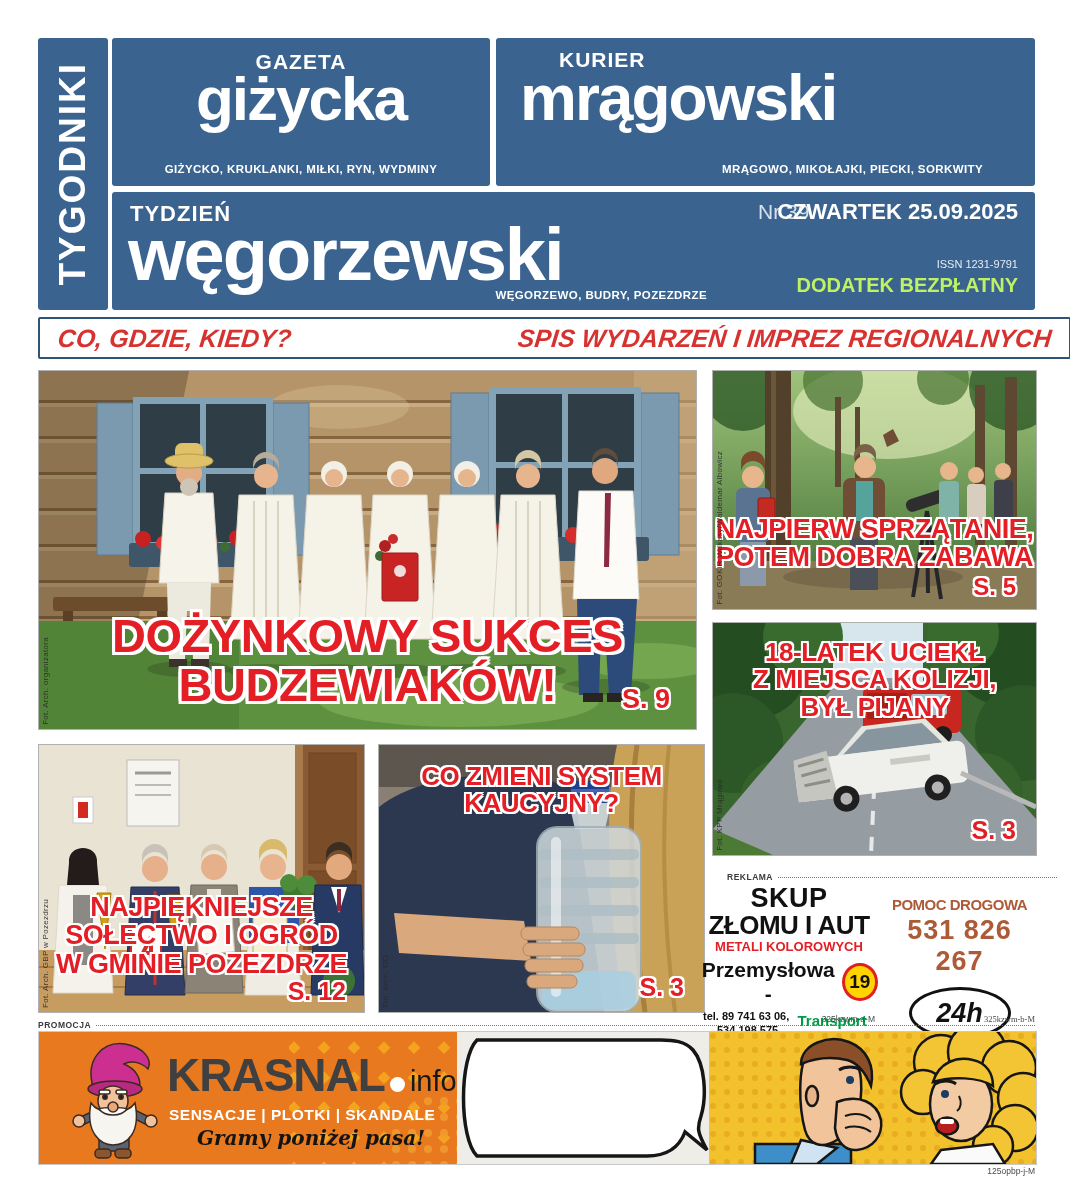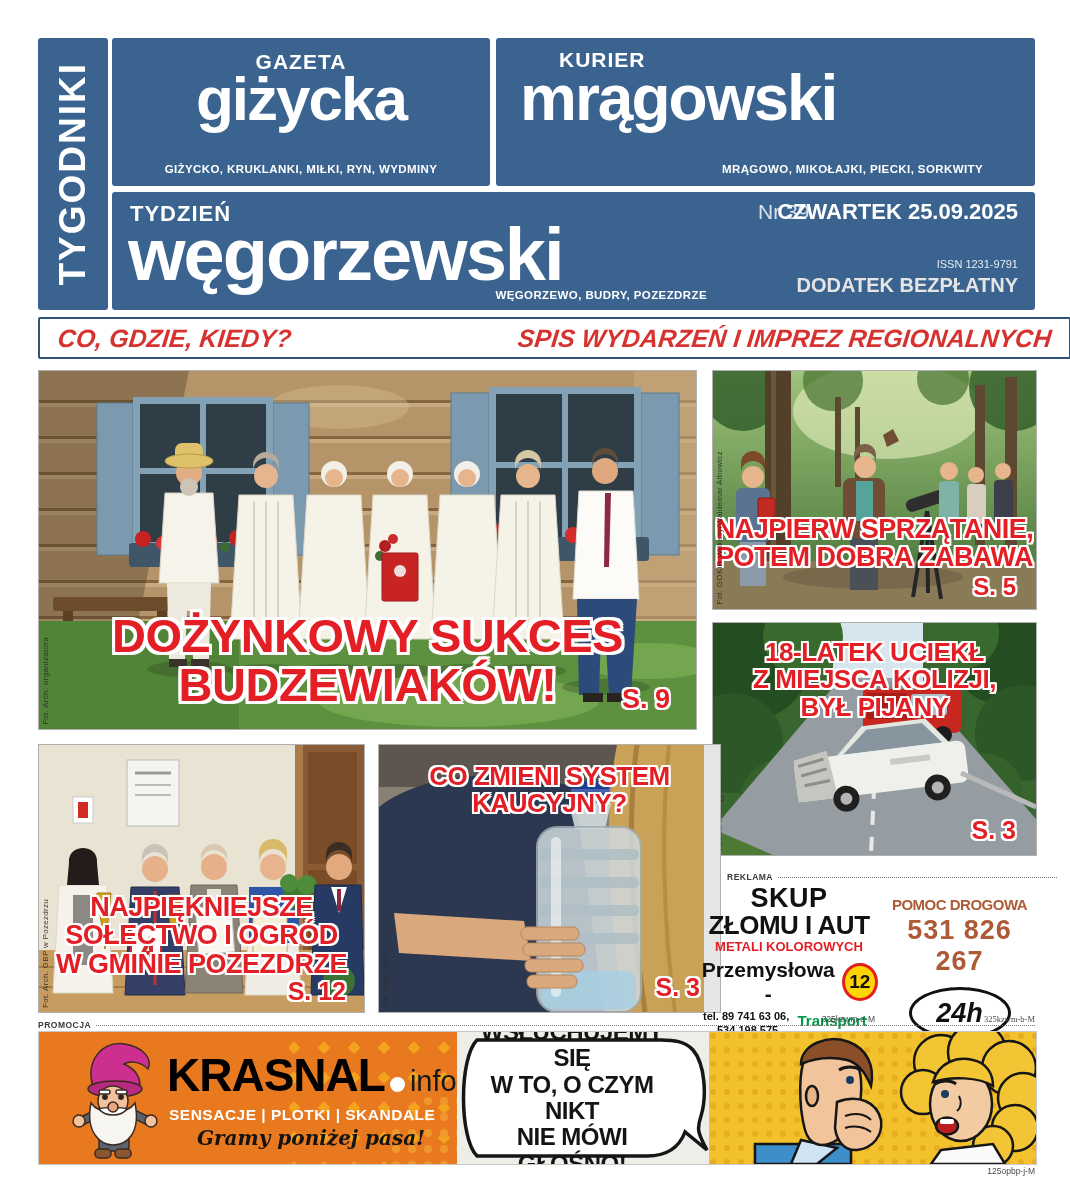--- a/index.html
+++ b/index.html
@@ -33,21 +33,21 @@
   .phones{font-size:11px;font-weight:700;text-align:left;line-height:1.3;}
   .transport{flex:1;color:#009b48;font-size:15px;font-weight:800;line-height:1.2;align-self:center;text-align:center;}
   .site{font-size:13px;font-weight:700;margin-top:2px;letter-spacing:-.2px;}
   .adR{display:flex;flex-direction:column;align-items:center;text-align:center;}
   .adR .t{font-size:15px;font-weight:800;color:#ad5a36;letter-spacing:-.5px;white-space:nowrap;}
   .adR .ph{font-size:27px;font-weight:800;color:#ad5a36;margin-top:2px;letter-spacing:1px;}
   .badge24{margin-top:10px;width:96px;height:46px;border:3.5px solid #111;border-radius:50%;display:flex;align-items:center;justify-content:center;font-size:27px;font-weight:700;font-style:italic;color:#111;}
   .banner{overflow:hidden;border:1px solid #c9c9c9;background:#efede8;}
   .seg{position:absolute;top:0;height:100%;}
   .brandrow{position:absolute;left:128px;top:20px;display:flex;align-items:flex-end;}
-  .brand{font-size:46px;font-weight:800;color:#000000;letter-spacing:-1px;line-height:1;}
+  .brand{font-size:46px;font-weight:800;color:#404040;letter-spacing:-1px;line-height:1;}
   .branddot{width:15px;height:15px;border-radius:50%;background:#fff;margin:0 5px 6px 5px;}
   .brandinfo{font-size:29px;font-weight:500;color:#181818;line-height:1.15;}
   .tagline{position:absolute;left:130px;top:74px;font-size:15.5px;font-weight:700;color:#fff;letter-spacing:.5px;}
   .slogan{position:absolute;left:158px;top:94px;font-family:"DejaVu Serif",serif;font-style:italic;font-weight:700;font-size:20px;color:#141414;}
   .bubbletxt{position:absolute;left:6px;top:0;bottom:0;right:28px;display:flex;flex-direction:column;justify-content:center;text-align:center;font-size:24px;font-weight:800;color:#141414;line-height:1.1;letter-spacing:-.5px;}
 </style>
 </head>
 <body>
 
 <div class="page">
@@ -68,21 +68,21 @@
     <div class="msub" style="bottom:11px;right:52px;">MRĄGOWO, MIKOŁAJKI, PIECKI, SORKWITY</div>
   </div>
 
   <div class="abs blue" style="left:112px;top:192px;width:923px;height:118px;">
     <div class="kick" style="top:9px;left:18px;font-size:22px;">TYDZIEŃ</div>
     <div class="mtitle" style="top:26px;left:16px;font-size:74px;">węgorzewski</div>
     <div class="msub" style="bottom:9px;left:0;width:595px;text-align:right;">WĘGORZEWO, BUDRY, POZEZDRZE</div>
     <div class="abs" style="top:8px;left:646px;font-size:21px;color:#d9e2ec;">Nr 39</div>
     <div class="abs" style="top:7px;right:17px;font-size:22px;font-weight:700;color:#fff;">CZWARTEK 25.09.2025</div>
     <div class="abs" style="top:66px;right:17px;font-size:11px;color:#e6ecf3;">ISSN 1231-9791</div>
-    <div class="abs" style="top:82px;right:17px;font-size:20px;font-weight:600;color:#e5e5e5;">DODATEK BEZPŁATNY</div>
+    <div class="abs" style="top:82px;right:17px;font-size:20px;font-weight:600;color:#bef264;">DODATEK BEZPŁATNY</div>
   </div>
 
   <div class="abs events" style="left:38px;top:317px;width:993px;height:38px;">
     <span class="ev-txt">CO, GDZIE, KIEDY?</span>
     <span class="ev-txt">SPIS WYDARZEŃ I IMPREZ REGIONALNYCH</span>
   </div>
 
   <div class="card" style="left:38px;top:370px;width:657px;height:358px;">
     <svg viewBox="0 0 657 358" width="657" height="358">
       <defs>
@@ -367,21 +367,21 @@
     </svg>
     <div class="hl ow2" style="top:148px;font-size:27px;">
       <div>NAJPIĘKNIEJSZE</div>
       <div>SOŁECTWO I OGRÓD</div>
       <div>W GMINIE POZEZDRZE</div>
     </div>
     <div class="pref ow2" style="right:18px;bottom:6px;font-size:25px;">S. 12</div>
     <div class="credit">Fot. Arch. GBP w Pozezdrzu</div>
   </div>
 
-  <div class="card" style="left:378px;top:744px;width:325px;height:267px;padding-left:16px;">
+  <div class="card" style="left:378px;top:744px;width:325px;height:267px;">
     <svg viewBox="0 0 325 267" width="325" height="267">
       <rect width="325" height="267" fill="#8a7f73"></rect>
       <rect width="325" height="42" fill="#5d564e"></rect>
       <path d="M0,62 C40,30 120,20 195,42 L225,267 L0,267 Z" fill="#2c3850"></path>
       <path d="M238,0 C225,60 228,160 245,267 L325,267 L325,0 Z" fill="#c9a258"></path>
       <path d="M258,0 C248,70 252,170 266,267" stroke="#a87f3c" stroke-width="5" fill="none"></path>
       <path d="M290,0 C282,80 284,180 296,267" stroke="#b58e44" stroke-width="4" fill="none"></path>
       <polygon points="15,168 145,176 152,216 20,208" fill="#d9a87c"></polygon>
 
       <rect x="192" y="36" width="38" height="22" rx="4" fill="#1e3f8f"></rect>
@@ -412,21 +412,21 @@
     <span>REKLAMA</span>
       <span class="dots"></span>
   </div>
 
   <div class="abs adL" style="left:703px;top:886px;width:172px;">
     <div class="t1">SKUP</div>
     <div class="t2">ZŁOMU I AUT</div>
     <div class="sub">METALI KOLOROWYCH</div>
     <div class="street">
       <span>Przemysłowa -</span>
-      <span class="n17">12</span>
+      <span class="n17">19</span>
     </div>
     <div class="phrow">
       <div class="phones">
         <div>tel. 89 741 63 06,</div>
         <div style="padding-left:14px;">534 198 575,</div>
         <div style="padding-left:14px;">796 819 718</div>
       </div>
       <div class="transport">
         <div>Transport</div>
         <div>HDS</div>
@@ -490,25 +490,20 @@
         <span class="brandinfo">info</span>
       </div>
       <div class="tagline">SENSACJE | PLOTKI | SKANDALE</div>
       <div class="slogan">Gramy poniżej pasa!</div>
     </div>
 
     <div class="seg" style="left:418px;width:252px;background:#efede8;">
       <svg viewBox="0 0 252 132" width="252" height="132" style="position:absolute;left:0;top:0;">
         <path d="M20,8 C2,26 2,106 20,124 L190,124 C210,124 222,116 228,100 L250,118 C240,100 240,96 244,84 C250,64 248,32 236,18 C228,9 216,8 204,8 Z" fill="#fff" stroke="#161616" stroke-width="3.5"></path>
       </svg>
-      <div class="bubbletxt">
-        <div>WSŁUCHUJEMY SIĘ</div>
-        <div>W TO, O CZYM NIKT</div>
-        <div>NIE MÓWI GŁOŚNO!</div>
-      </div>
     </div>
 
     <div class="seg" style="left:670px;width:327px;background:#f2c12c;">
       <svg viewBox="0 0 327 132" width="327" height="132" style="position:absolute;left:0;top:0;">
         <defs>
             <pattern id="cdots" width="14" height="14" patternUnits="userSpaceOnUse">
               <circle cx="4" cy="4" r="3" fill="#e09a16"></circle>
             </pattern>
           </defs>
         <rect width="327" height="132" fill="#f2c12c"></rect>

